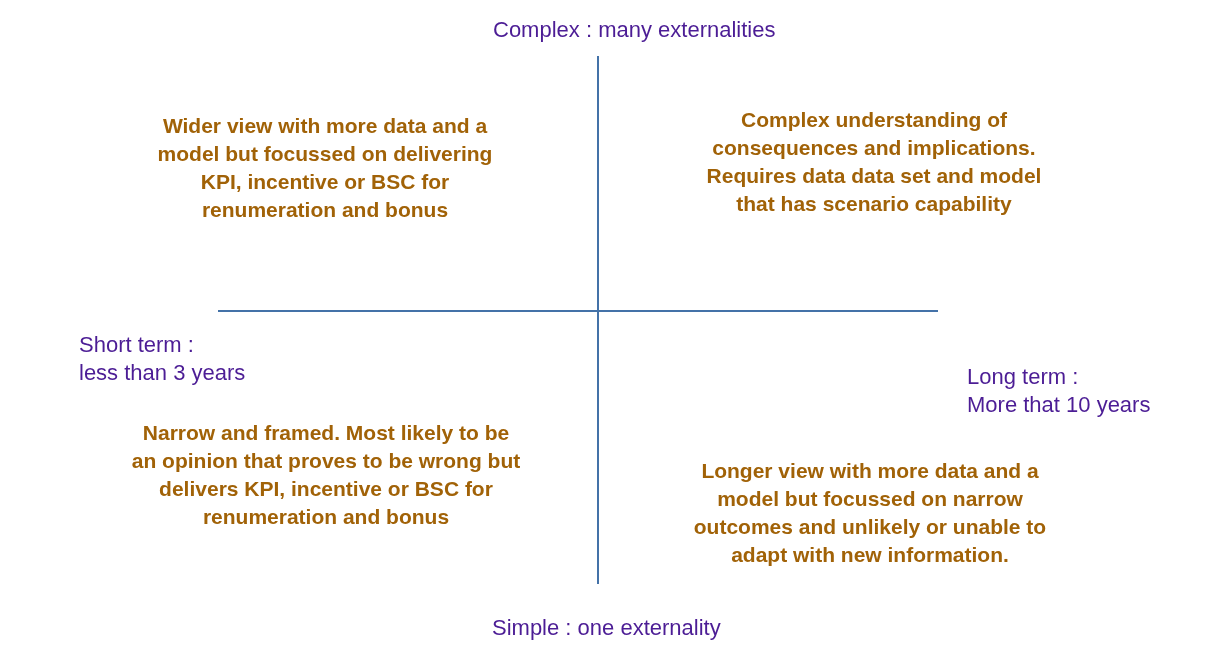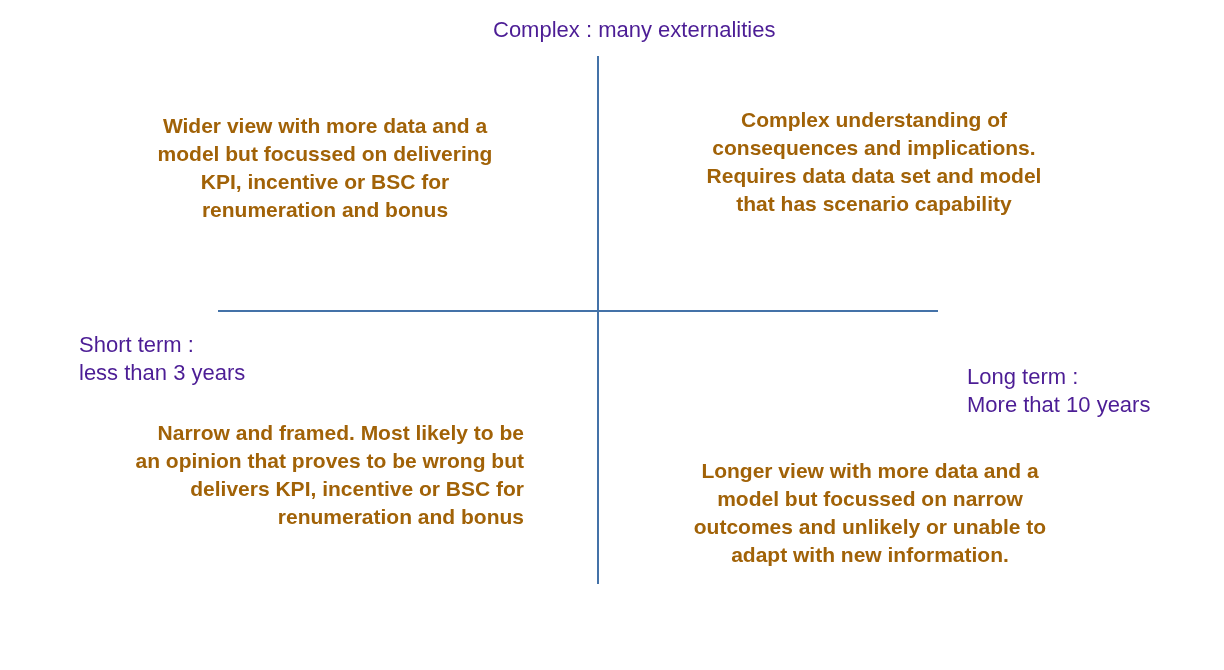--- a/index.html
+++ b/index.html
@@ -83,38 +83,38 @@
   }
   #quadrant-top-right {
     left: 700px;
     top: 106px;
     width: 348px;
   }
   #quadrant-bottom-left {
     left: 128px;
     top: 419px;
     width: 396px;
-    text-align: right;
   }
   #quadrant-bottom-right {
     left: 676px;
     top: 457px;
     width: 388px;
   }
 </style>
 </head>
 <body>
 
 <div id="matrix-canvas">
 
   <div class="axis-line" id="vertical-axis"></div>
   <div class="axis-line" id="horizontal-axis"></div>
 
   <div class="pole-label" id="label-top">Complex : many externalities</div>
 
+  <div class="pole-label" id="label-bottom">Simple : one externality</div>
 
   <div class="pole-label" id="label-left">Short term :
 less than 3 years</div>
 
   <div class="pole-label" id="label-right">Long term :
 More that 10 years</div>
 
   <div class="quadrant-text" id="quadrant-top-left">Wider view with more data and a model but focussed on delivering KPI, incentive or BSC for renumeration and bonus</div>
 
   <div class="quadrant-text" id="quadrant-top-right">Complex understanding of consequences and implications.  Requires data data set and model that has scenario capability</div>

